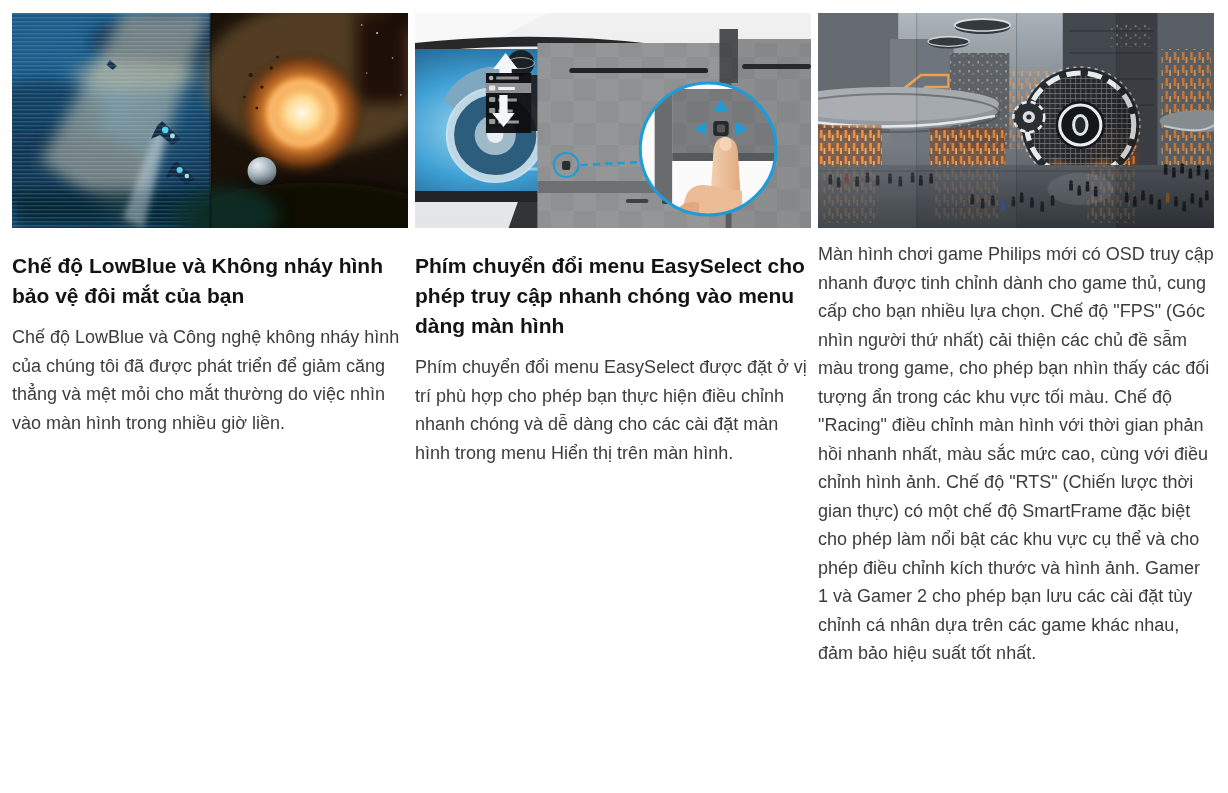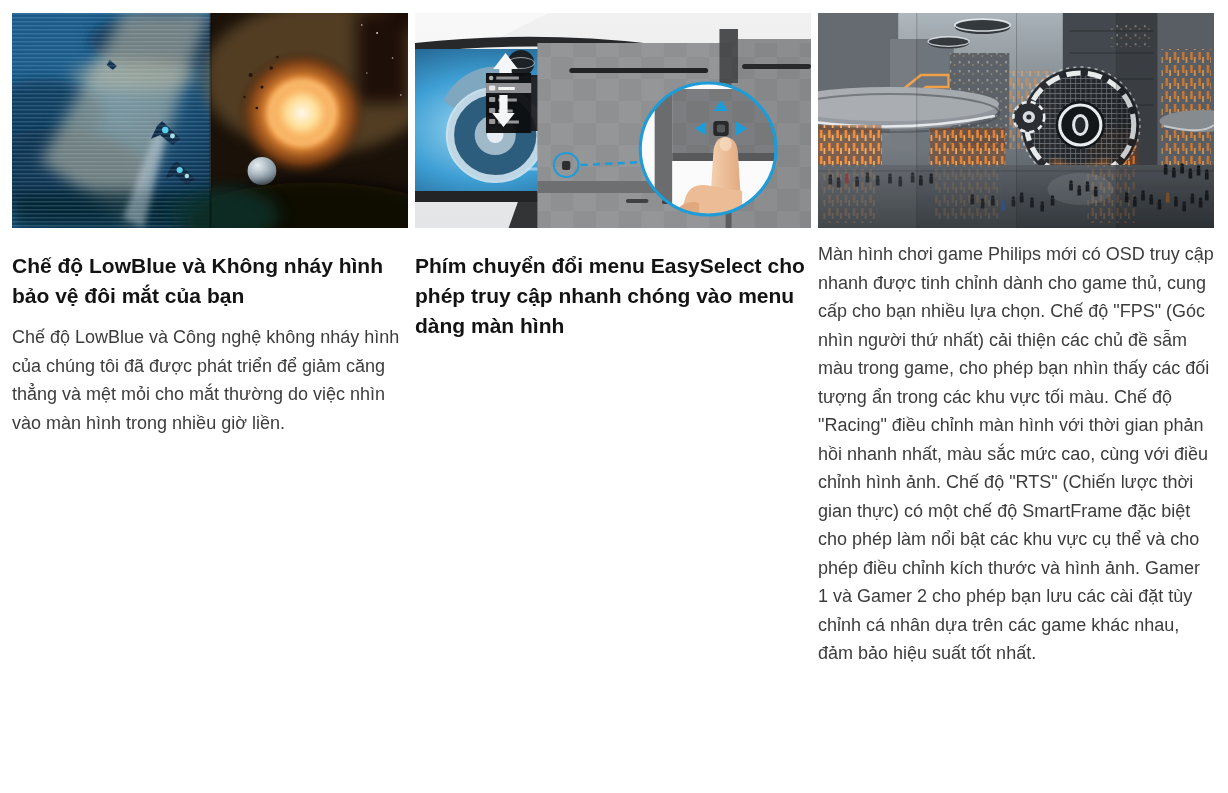--- a/index.html
+++ b/index.html
@@ -232,20 +232,21 @@
               <ellipse cx="302" cy="131" rx="6" ry="7" fill="#f7dcc2" opacity=".75"></ellipse>
               <path d="M262 188 Q266 168 288 173 L318 178 L318 215 L252 215 Z" fill="#ecbc96"></path>
               <path d="M252 200 Q262 186 276 190 L276 215 L248 215 Z" fill="#dfa87f"></path>
             </g>
           </g>
           <circle cx="285" cy="136" r="66" fill="none" stroke="#1e9cd7" stroke-width="3"></circle>
         </g>
       </svg>
     </figure>
     <h3>Phím chuyển đổi menu EasySelect cho phép truy cập nhanh chóng vào menu dàng màn hình</h3>
+    <p>Phím chuyển đổi menu EasySelect được đặt ở vị trí phù hợp cho phép bạn thực hiện điều chỉnh nhanh chóng và dễ dàng cho các cài đặt màn hình trong menu Hiển thị trên màn hình.</p>
   </div>
 
   <div class="card">
     <figure class="card-image">
       <svg viewBox="0 0 385 215" preserveAspectRatio="none">
         <defs>
           <linearGradient id="s3bg" x1="0" y1="0" x2="0" y2="1">
             <stop offset="0" stop-color="#a9b2b8"></stop>
               <stop offset=".5" stop-color="#757c83"></stop>
               <stop offset="1" stop-color="#4a5056"></stop>

